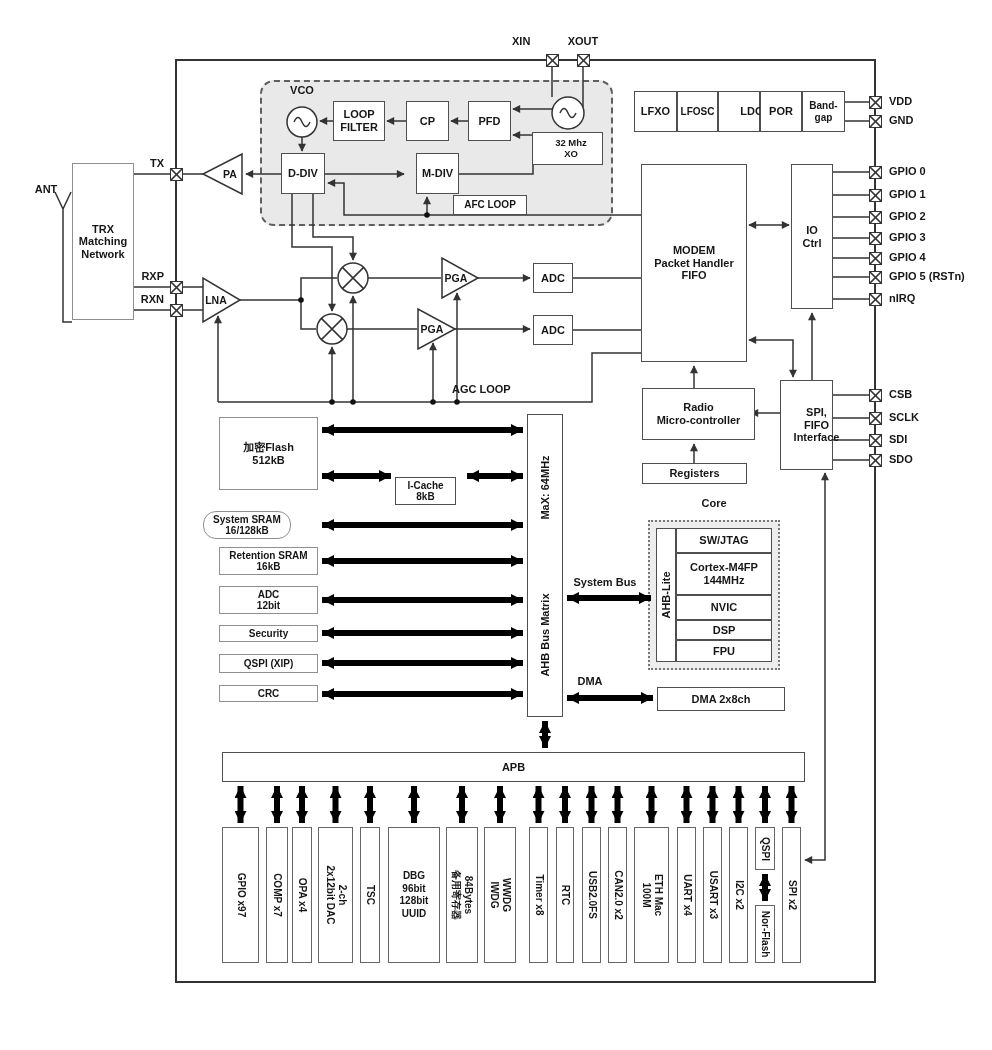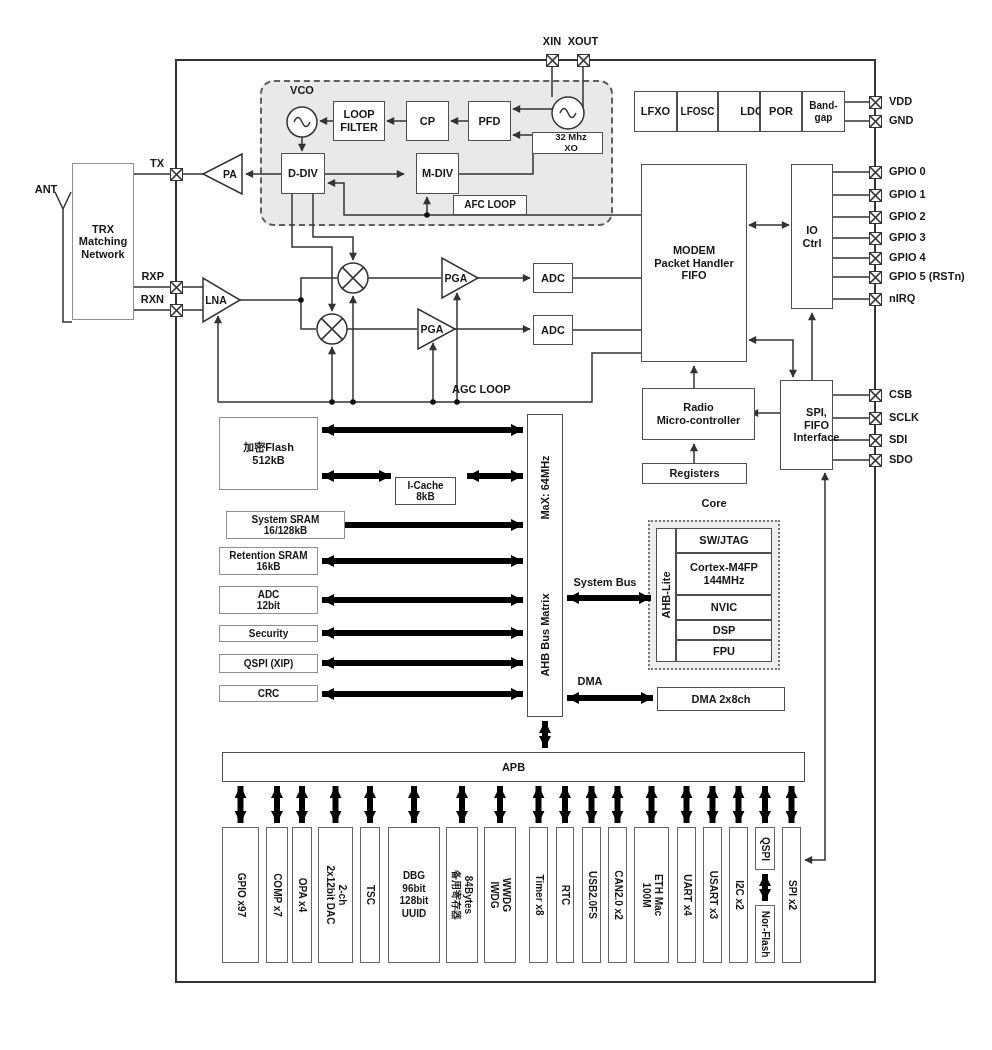--- a/index.html
+++ b/index.html
@@ -181,21 +181,21 @@
   </svg>
 
   <div id="layer">
       <div class="blk lt" style="left: 72px; top: 163px; width: 62px; height: 157px;">TRX
 Matching
 Network</div>
       <div class="blk" style="left: 333px; top: 101px; width: 52px; height: 40px;">LOOP
 FILTER</div>
       <div class="blk" style="left: 406px; top: 101px; width: 43px; height: 40px;">CP</div>
       <div class="blk" style="left: 468px; top: 101px; width: 43px; height: 40px;">PFD</div>
-      <div class="blk s9" style="left: 532px; top: 132px; width: 71px; height: 22px; padding-left: 7px;">32 Mhz
+      <div class="blk s9" style="left: 532px; top: 132px; width: 71px; height: 33px; padding-left: 7px;">32 Mhz
 XO</div>
       <div class="blk" style="left: 281px; top: 153px; width: 44px; height: 41px;">D-DIV</div>
       <div class="blk" style="left: 406px; top: 153px; width: 43px; height: 41px; margin-left: 10px;">M-DIV</div>
       <div class="blk s10" style="left: 453px; top: 195px; width: 74px; height: 20px;">AFC LOOP</div>
       <div class="blk" style="left: 634px; top: 91px; width: 43px; height: 41px;">LFXO</div>
       <div class="blk s10" style="left: 677px; top: 91px; width: 41px; height: 41px;">LFOSC</div>
       <div class="blk" style="left: 718px; top: 91px; width: 42px; height: 41px; padding-left: 32px;">LDOs</div>
       <div class="blk" style="left: 760px; top: 91px; width: 42px; height: 41px;">POR</div>
       <div class="blk s10" style="left: 802px; top: 91px; width: 43px; height: 41px;">Band-
 gap</div>
@@ -208,21 +208,21 @@
       <div class="blk" style="left: 533px; top: 315px; width: 40px; height: 30px;">ADC</div>
       <div class="blk" style="left: 642px; top: 388px; width: 113px; height: 52px;">Radio
 Micro-controller</div>
       <div class="blk" style="left: 642px; top: 463px; width: 105px; height: 21px;">Registers</div>
       <div class="blk" style="left: 780px; top: 380px; width: 53px; height: 90px; padding-left: 20px;">SPI, FIFO
 Interface</div>
       <div class="blk lt" style="left: 219px; top: 417px; width: 99px; height: 73px;">加密Flash
 512kB</div>
       <div class="blk s10" style="left: 395px; top: 462px; width: 61px; height: 28px; margin-top: 15px;">I-Cache
 8kB</div>
-      <div class="blk lt s10" style="left: 226px; top: 511px; width: 119px; height: 28px;">System SRAM
+      <div class="blk lt s10" style="left: 203px; top: 511px; width: 88px; height: 28px; border-radius: 13px;">System SRAM
 16/128kB</div>
       <div class="blk lt s10" style="left: 219px; top: 547px; width: 99px; height: 28px;">Retention SRAM
 16kB</div>
       <div class="blk lt s10" style="left: 219px; top: 586px; width: 99px; height: 28px;">ADC
 12bit</div>
       <div class="blk lt s10" style="left: 219px; top: 625px; width: 99px; height: 17px;">Security</div>
       <div class="blk lt s10" style="left: 219px; top: 654px; width: 99px; height: 19px;">QSPI (XIP)</div>
       <div class="blk lt s10" style="left: 219px; top: 685px; width: 99px; height: 17px;">CRC</div>
       <div class="blk" style="left: 657px; top: 687px; width: 128px; height: 24px;">DMA 2x8ch</div>
       <div class="blk" style="left: 222px; top: 752px; width: 583px; height: 30px;">APB</div>
@@ -254,21 +254,21 @@
       <div class="blk periph" style="left: 608px; top: 827px; width: 19px; height: 136px;"><div class="pr">CAN2.0 x2</div></div>
       <div class="blk periph" style="left: 634px; top: 827px; width: 35px; height: 136px;"><div class="pr">ETH Mac
 100M</div></div>
       <div class="blk periph" style="left: 677px; top: 827px; width: 19px; height: 136px;"><div class="pr">UART x4</div></div>
       <div class="blk periph" style="left: 703px; top: 827px; width: 19px; height: 136px;"><div class="pr">USART x3</div></div>
       <div class="blk periph" style="left: 729px; top: 827px; width: 19px; height: 136px;"><div class="pr">I2C x2</div></div>
       <div class="blk periph" style="left: 755px; top: 827px; width: 20px; height: 43px;"><div class="pr">QSPI</div></div>
       <div class="blk periph" style="left: 755px; top: 905px; width: 20px; height: 58px;"><div class="pr">Nor-Flash</div></div>
       <div class="blk periph" style="left: 782px; top: 827px; width: 19px; height: 136px;"><div class="pr">SPI x2</div></div>
       <div class="pad" style="left: 545.5px; top: 53.5px;"></div>
-      <div class="lbl" style="left: 512px; top: 35px; width: 80px; text-align: center;">XIN</div>
+      <div class="lbl" style="left: 512px; top: 35px; width: 80px; ">XIN</div>
       <div class="pad" style="left: 576.5px; top: 53.5px;"></div>
       <div class="lbl" style="left: 543px; top: 35px; width: 80px; text-align: center;">XOUT</div>
       <div class="pad" style="left: 868.5px; top: 95.5px;"></div>
       <div class="lbl" style="left: 889px; top: 95px;">VDD</div>
       <div class="pad" style="left: 868.5px; top: 114.5px;"></div>
       <div class="lbl" style="left: 889px; top: 114px;">GND</div>
       <div class="pad" style="left: 868.5px; top: 165.5px;"></div>
       <div class="lbl" style="left: 889px; top: 165px;">GPIO 0</div>
       <div class="pad" style="left: 868.5px; top: 188.5px;"></div>
       <div class="lbl" style="left: 889px; top: 188px;">GPIO 1</div>

